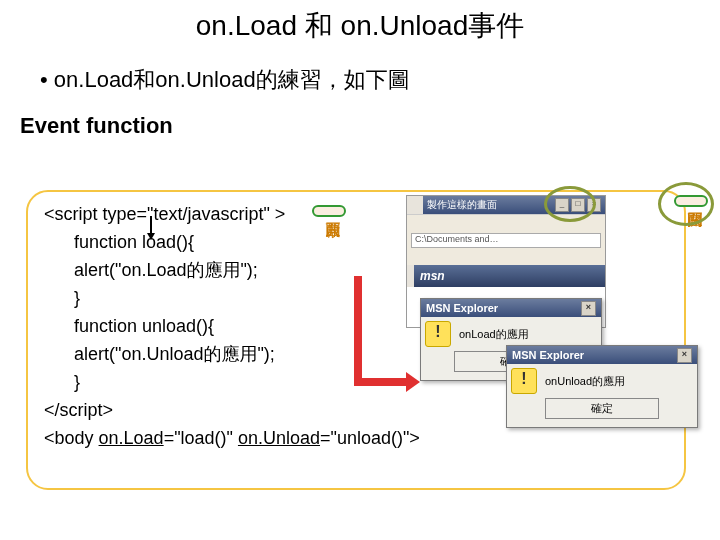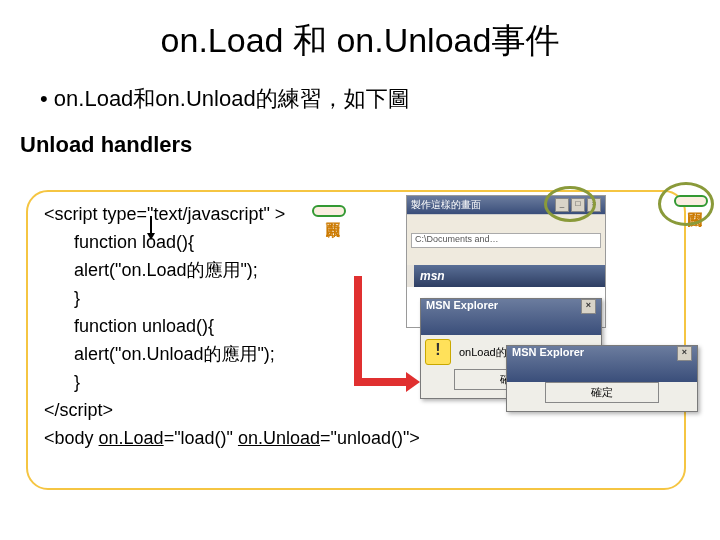--- a/index.html
+++ b/index.html
@@ -7,22 +7,22 @@
     padding: 0;
     width: 720px;
     height: 540px;
     background: #fff;
     font-family: Arial, "Microsoft JhengHei", sans-serif;
     position: relative;
     overflow: hidden;
   }
   .title {
     text-align: center;
-    font-size: 34px;
-    padding-top: 18px;
+    font-size: 28px;
+    padding-top: 7px;
     font-weight: normal;
   }
   .bullet-row {
     font-size: 22px;
     padding: 20px 0 0 40px;
   }
   .subhead {
     font-size: 22px;
     font-weight: bold;
     padding: 18px 0 0 20px;
@@ -158,20 +158,21 @@
     font-size: 10px;
   }
   .msn .titlebar {
     height: 18px;
     background: linear-gradient(#6b7c9e, #3a4e7a);
     color: #fff;
     display: flex;
     align-items: center;
     padding: 0 4px;
     justify-content: space-between;
+    margin-left: 16px;
   }
   .msn .titlebar .wbtns { display: flex; gap: 2px; }
   .msn .titlebar .wbtn {
     width: 12px; height: 12px;
     background: #d9d4c8;
     border: 1px solid #888;
     font-size: 8px;
     line-height: 10px;
     text-align: center;
     color: #333;
@@ -215,26 +216,27 @@
   
   .alert {
     position: absolute;
     width: 180px;
     background: #efeee8;
     border: 1px solid #7a7a7a;
     box-shadow: 2px 2px 4px rgba(0,0,0,0.3);
     font-size: 11px;
   }
   .alert .atitle {
-    height: 36px;
+    height: 18px;
     background: linear-gradient(#6b7c9e,#3a4e7a);
     color: #fff;
     font-weight: bold;
     padding: 0 5px;
     display: flex;
+    align-items: center;
     justify-content: space-between;
   }
   .alert .atitle .x {
     width: 13px; height: 13px;
     background: #d9d4c8;
     border: 1px solid #888;
     font-size: 9px;
     text-align: center;
     line-height: 11px;
     color: #333;
@@ -280,21 +282,21 @@
 </style>
 </head>
 <body>
 
 <div class="title">on.Load 和 on.Unload事件</div>
 
 <div class="bullet-row">
   • <span>on.Load和on.Unload的練習，如下圖</span>
 </div>
 
-<div class="subhead">Unload handlers</div>
+<div class="subhead">Event function</div>
 
 <div class="codebox"></div>
 
 <div class="code"><span>&lt;script type="text/javascript" &gt;</span>
 <span class="code-indent">function load(){</span>
 <span class="code-indent">alert("on.Load的應用");</span>
 <span class="code-indent">}</span>
 <span class="code-indent">function unload(){</span>
 <span class="code-indent">alert("on.Unload的應用");</span>
 <span class="code-indent">}</span>
@@ -341,16 +343,20 @@
   <div class="abtns">
     <div class="abtn">確定</div>
   </div>
 </div>
 
 <div class="alert a2">
   <div class="atitle">
     <span>MSN Explorer</span>
     <div class="x">×</div>
   </div>
+  <div class="abody">
+    <div class="aicon"></div>
+    <div>onUnload的應用</div>
+  </div>
   <div class="abtns">
     <div class="abtn">確定</div>
   </div>
 </div>
 
 </body></html>

